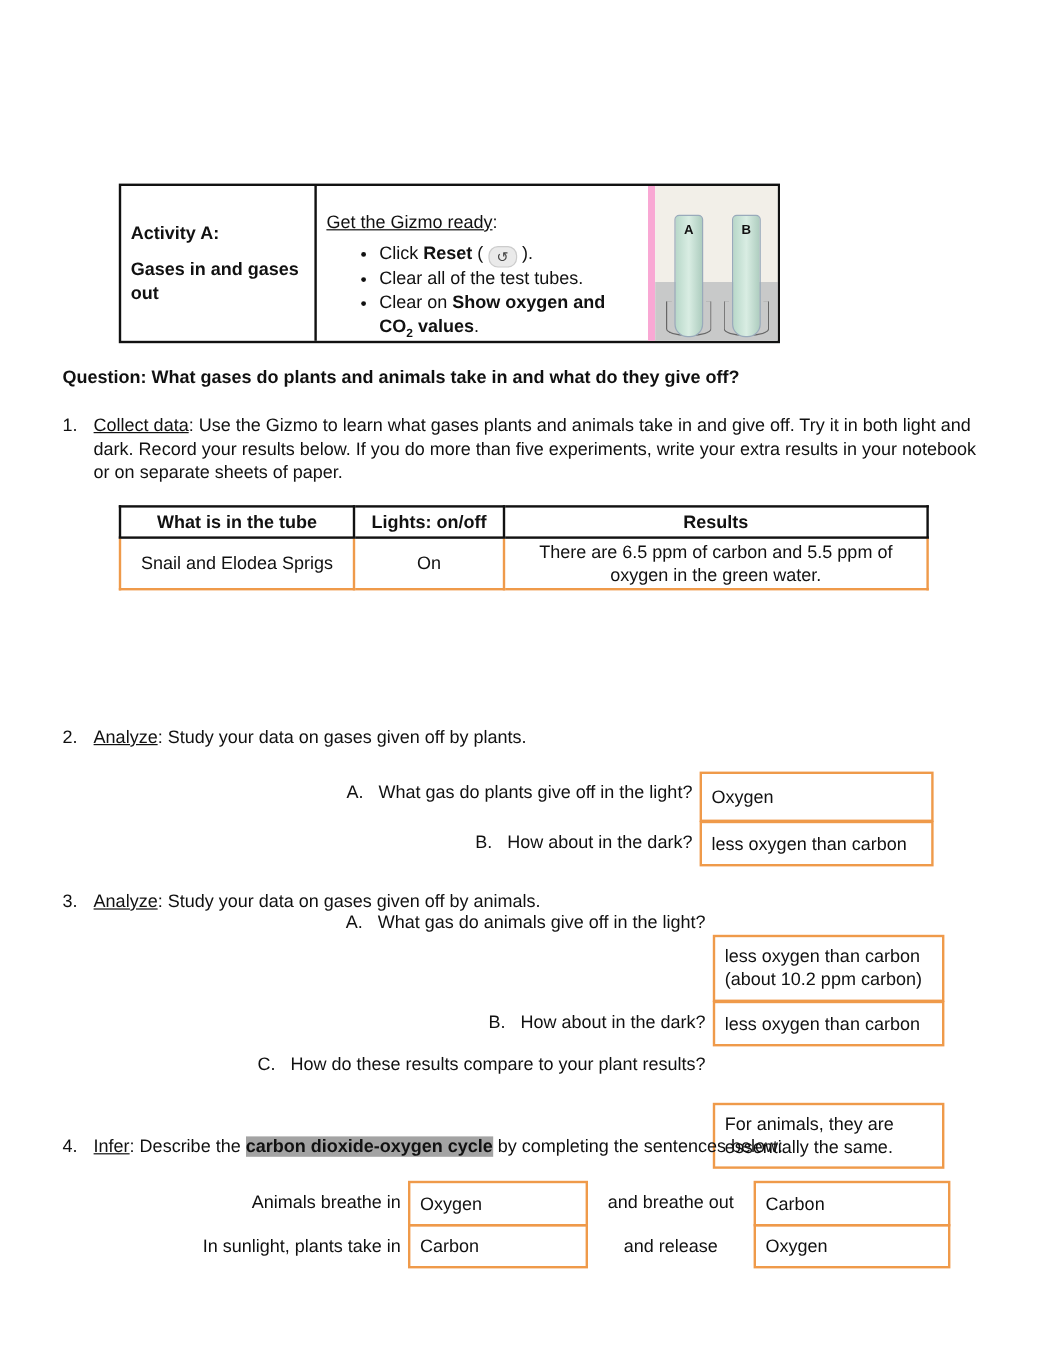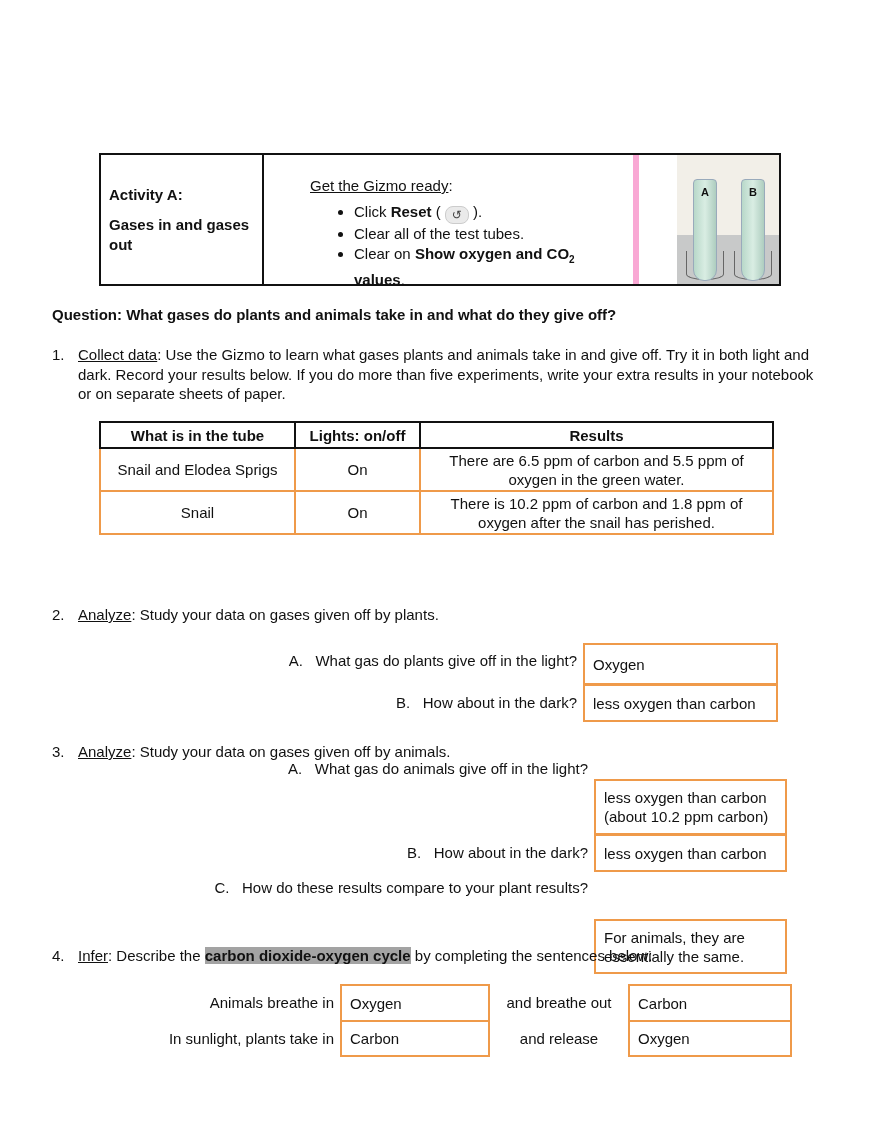--- a/index.html
+++ b/index.html
@@ -1,19 +1,19 @@
 <!DOCTYPE html>
 <html><head>
 <meta charset="utf-8">
 <style>
   html, body { margin: 0; padding: 0; background: #ffffff; }
   body { width: 880px; height: 1139px; position: relative; font-family: "Liberation Sans", sans-serif; color: #111; font-size: 15px; overflow: hidden; }
   .u { text-decoration: underline; }
   
-  .hdr { position: absolute; left: 99px; top: 153px; width: 682px; height: 133px; border: 2px solid #111; box-sizing: border-box; display: flex; gap: 38px; }
+  .hdr { position: absolute; left: 99px; top: 153px; width: 551px; height: 133px; border: 2px solid #111; box-sizing: border-box; display: flex; }
   .hdr .c1 { width: 163px; border-right: 2px solid #111; padding: 30px 8px 0 8px; box-sizing: border-box; font-weight: bold; line-height: 20px; }
   .hdr .c2 { flex: 1; border-right: 6px solid #f9a8d4; padding: 22px 16px 0 8px; box-sizing: border-box; }
   .hdr .c3 { width: 102px; background: linear-gradient(#f2efe8 0 62%, #c8c9c9 62% 100%); position: relative; }
   .hdr ul { margin: 8px 0 0 0; padding-left: 44px; line-height: 20px; }
   .hdr li { list-style: disc; }
   .reset-ic { display: inline-block; width: 22px; height: 16px; border-radius: 8px; background: #eaeaea; border: 1px solid #ccc; vertical-align: -2px; text-align: center; font-size: 12px; line-height: 16px; color: #444; }
   .tube { position: absolute; top: 24px; width: 22px; height: 100px; border-radius: 4px 4px 11px 11px; background: linear-gradient(90deg, #b8d8c9, #d9ede3 50%, #aecdbf); border: 1px solid #9ab; }
   .tube span { display: block; text-align: center; font-size: 11px; font-weight: bold; margin-top: 6px; }
   .stand { position: absolute; bottom: 4px; width: 36px; height: 28px; border: 1px solid #666; border-top: none; border-radius: 0 0 18px 18px / 0 0 6px 6px; }
   
@@ -71,25 +71,20 @@
       <th style="width:123px">Lights: on/off</th>
       <th>Results</th>
     </tr>
   </thead>
   <tbody>
     <tr>
       <td>Snail and Elodea Sprigs</td>
       <td>On</td>
       <td>There are 6.5 ppm of carbon and 5.5 ppm of oxygen in the green water.</td>
     </tr>
-    <tr>
-      <td>Snail</td>
-      <td>On</td>
-      <td>There is 10.2 ppm of carbon and 1.8 ppm of oxygen after the snail has perished.</td>
-    </tr>
   </tbody>
 </table>
 
 <div class="p" style="top:605px">
   <span class="num">2.</span>
   <span class="txt"><span class="u">Analyze</span><span>: Study your data on gases given off by plants.</span></span>
 </div>
 <div class="lbl" style="right:303px; top:652px; white-space:pre">A.   What gas do plants give off in the light?</div>
 <div class="box" style="left:583px; top:643px; width:195px; height:42px">Oxygen</div>
 <div class="lbl" style="right:303px; top:694px; white-space:pre">B.   How about in the dark?</div>

